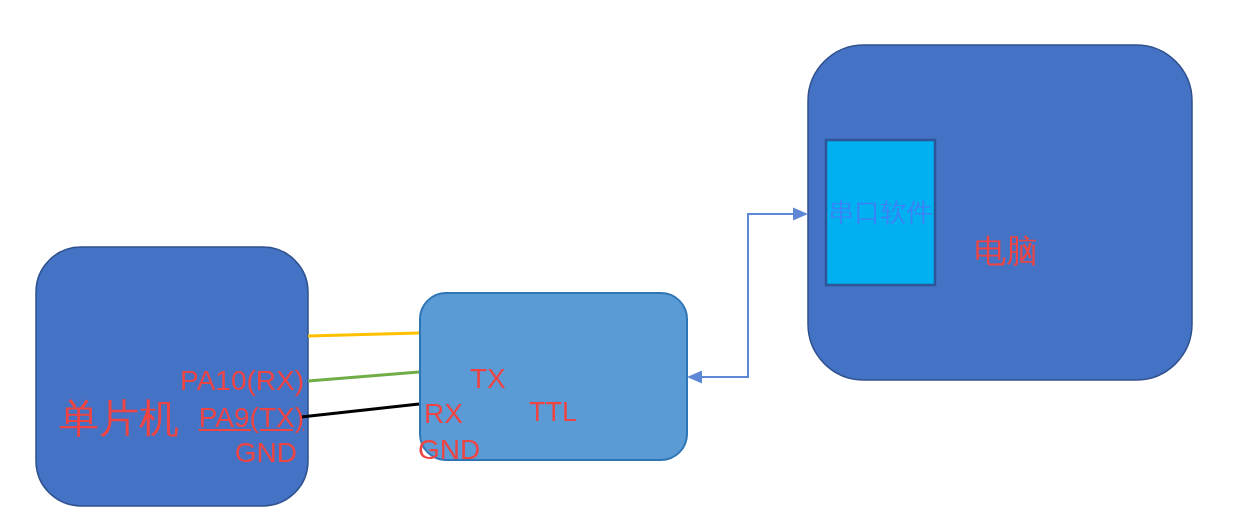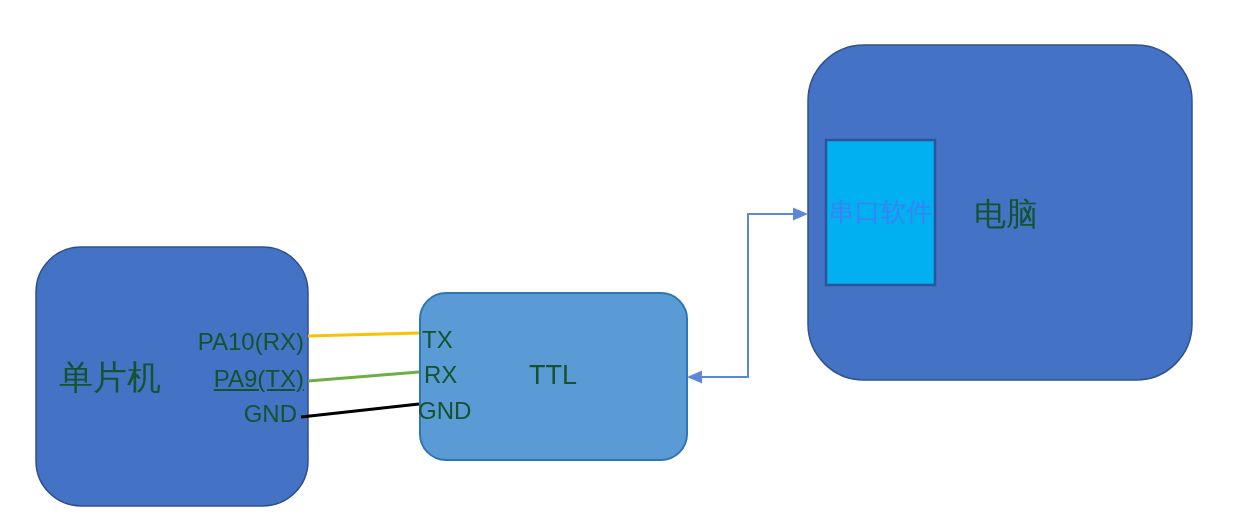--- a/index.html
+++ b/index.html
@@ -15,26 +15,27 @@
     background: #ffffff;
     overflow: hidden;
   }
   #shapes {
     position: absolute;
     left: 0;
     top: 0;
   }
   .lbl {
     position: absolute;
-    color: #14532d;
+    color: #ef4444;
     white-space: nowrap;
     line-height: 1.1;
+    margin-top: 37px;
   }
-  .box-title { font-size: 34px; }
-  .pin { font-size: 24px; }
+  .box-title { font-size: 40px; }
+  .pin { font-size: 28px; }
   .pin-right { text-align: right; }
   .serial-lbl {
     position: absolute;
     left: 826px;
     top: 140px;
     width: 109px;
     height: 145px;
     display: flex;
     flex-direction: row;
     align-items: center;
@@ -68,21 +69,21 @@
     <polygon points="808,214 793,207.5 793,220.5" fill="#5E87D5"></polygon>
     <polygon points="687,377 702,370.5 702,383.5" fill="#5E87D5"></polygon>
   </svg>
 
   <div class="lbl box-title" style="left:59px; top:359px;">单片机</div>
   <div class="lbl pin pin-right" style="right:929px; top:329px;">PA10(RX)</div>
   <div class="lbl pin pin-right" style="right:929px; top:366px;text-decoration:underline;">PA9(TX)</div>
   <div class="lbl pin pin-right" style="right:936px; top:401px;">GND</div>
 
   <div class="lbl box-title" style="left:529px; top:361px; font-size:27px;">TTL</div>
-  <div class="lbl pin" style="left:422px; top:327px;">TX</div>
+  <div class="lbl pin" style="left:422px; top:327px;padding-left:48px;">TX</div>
   <div class="lbl pin" style="left:424px; top:362px;">RX</div>
   <div class="lbl pin" style="left:418px; top:398px;">GND</div>
 
   <div class="lbl box-title" style="left:974px; top:197px; font-size:32px;">电脑</div>
   <div class="serial-lbl">
     <span>串口</span>
     <span>软件</span>
   </div>
 
 </div>

